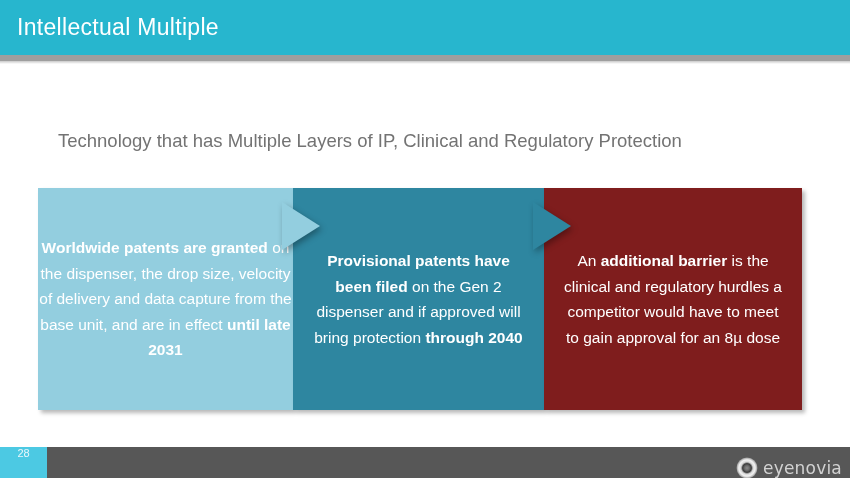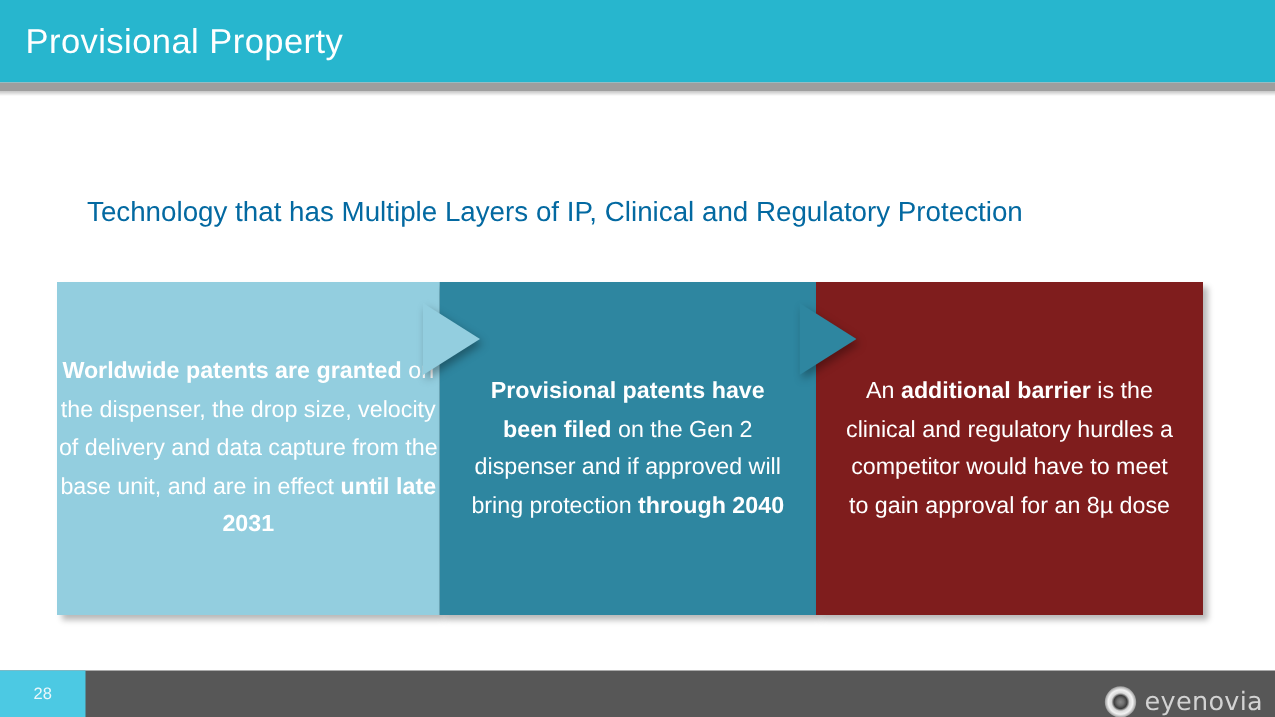--- a/index.html
+++ b/index.html
@@ -23,21 +23,21 @@
     position:absolute;left:0;top:55px;width:850px;height:6px;
     background:#9e9e9e;
   }
   .header-rule-shadow{
     position:absolute;left:0;top:61px;width:850px;height:3px;
     background:linear-gradient(#c9c9c9,#ffffff);
   }
   
   .subtitle{
     position:absolute;left:58px;top:130px;width:740px;
-    font-size:18.5px;color:#0369a1;white-space:nowrap;
+    font-size:18.5px;color:#737373;white-space:nowrap;
   }
   
   .band{
     position:absolute;left:38px;top:188px;width:764px;height:222px;
   }
   .box{
     position:absolute;top:0;height:222px;
     box-sizing:border-box;
     display:flex;align-items:center;justify-content:center;
     text-align:center;
@@ -59,42 +59,42 @@
     filter:drop-shadow(2px 3px 3px rgba(0,0,0,.33));
   }
   .chev-1{left:244px;}
   .chev-2{left:495px;}
   
   .footer-bar{
     position:absolute;left:0;top:447px;width:850px;height:31px;
     background:#575757;
   }
   .page-chip{
-    position:absolute;left:0;top:447px;width:57px;height:31px;
+    position:absolute;left:0;top:447px;width:47px;height:31px;
     background:#4cc9e3;
-    display:flex;align-items:center;justify-content:center;
+    display:flex;justify-content:center;
   }
   .page-num{
     font-size:11px;color:#eaf7fb;
   }
   .logo{
     position:absolute;right:8px;top:447px;height:41px;
     display:flex;align-items:center;gap:5px;
   }
   .logo-mark{width:22px;height:22px;display:block;}
   .logo-text{
     font-size:17px;color:#d2d2d2;letter-spacing:.2px;
     font-family:"DejaVu Sans", sans-serif;
   }
 </style>
 </head>
 <body>
 
 <div class="header-bar"></div>
-<div class="header-title">Provisional Property</div>
+<div class="header-title">Intellectual Multiple</div>
 <div class="header-rule"></div>
 <div class="header-rule-shadow"></div>
 
 <div class="subtitle">Technology that has Multiple Layers of IP, Clinical and Regulatory Protection</div>
 
 <div class="band">
 
   <div class="box box-1">
     <p><b>Worldwide patents are granted</b><span> on the dispenser, the drop size, velocity of delivery and data capture from the base unit, and are in effect </span><b>until late 2031</b></p>
   </div>

